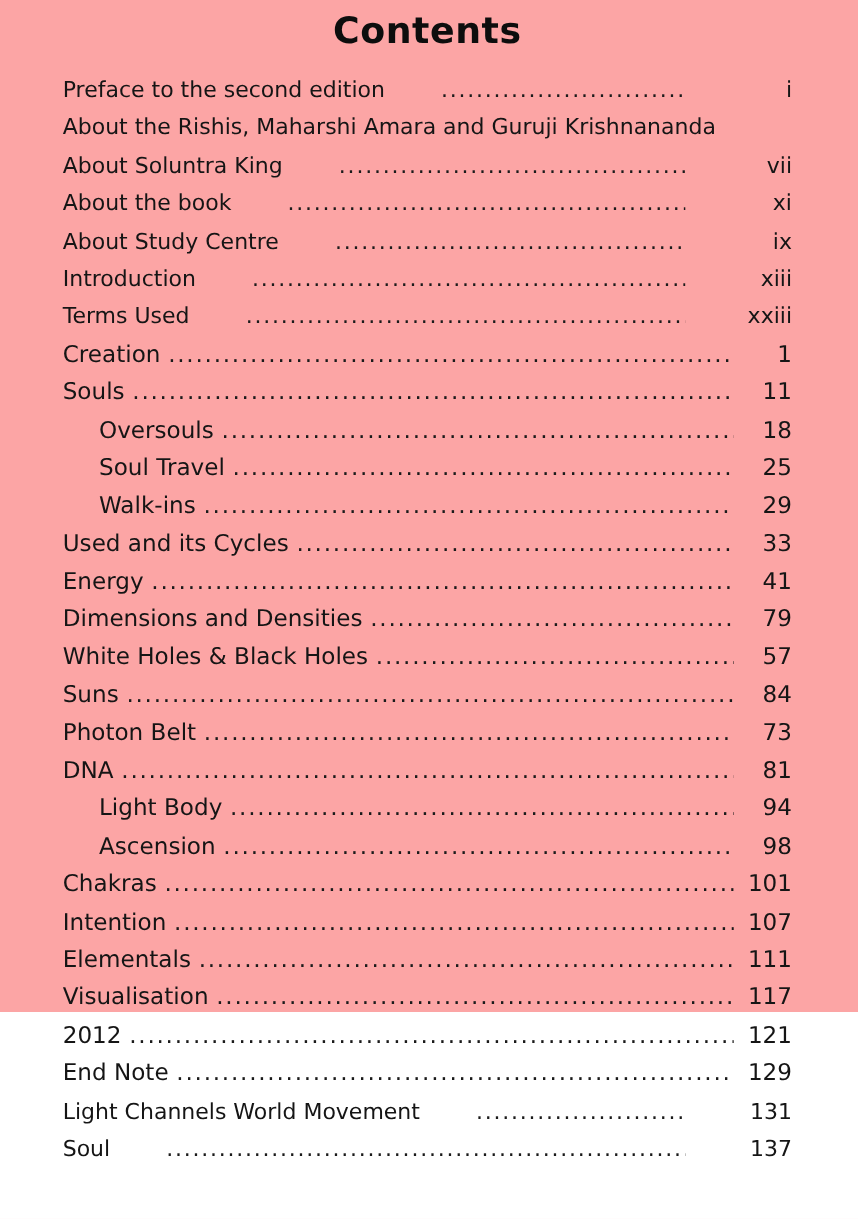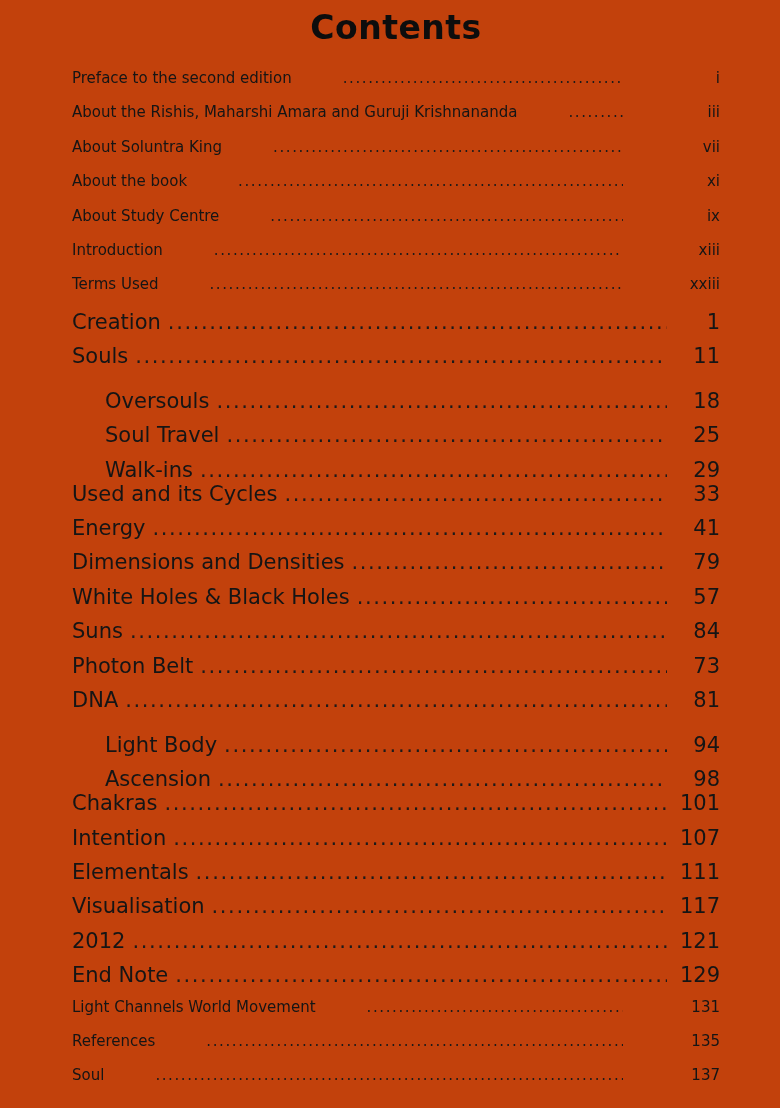--- a/index.html
+++ b/index.html
@@ -10,23 +10,23 @@
   body {
     width: 780px;
     height: 1108px;
     font-family: "DejaVu Sans", "Liberation Sans", sans-serif;
     color: #121212;
     overflow: hidden;
   }
   .page {
     box-sizing: border-box;
     width: 780px;
-    height: 1108px;
-    padding: 6px 60px 0 72px;
-    background: #c2410c;
+    height: 920px;
+    padding: 6px 60px 0 57px;
+    background: #fca5a5;
   }
   .title {
     text-align: center;
     font-size: 33px;
     font-weight: 700;
     letter-spacing: 0.5px;
     margin: 2px 0 22px 0;
     color: #0d0d0d;
   }
   .entries {
@@ -34,26 +34,25 @@
   }
   .row {
     display: flex;
     align-items: baseline;
     height: 34.4px;
     font-size: 21px;
     font-weight: 500;
     color: #151515;
   }
   .row.small {
-    font-size: 15px;
+    font-size: 20px;
     gap: 44px;
   }
   .row.indent {
     padding-left: 33px;
-    align-items: flex-end;
   }
   .label {
     white-space: nowrap;
     padding-right: 7px;
     flex: 0 0 auto;
   }
   .dots {
     flex: 1 1 auto;
     overflow: hidden;
     white-space: nowrap;
@@ -212,23 +211,18 @@
         <span class="label">End Note</span>
         <span class="dots"></span>
         <span class="pagenum">129</span>
       </div>
       <div class="row small">
         <span class="label">Light Channels World Movement</span>
         <span class="dots"></span>
         <span class="pagenum">131</span>
       </div>
       <div class="row small">
-        <span class="label">References</span>
-        <span class="dots"></span>
-        <span class="pagenum">135</span>
-      </div>
-      <div class="row small">
         <span class="label">Soul</span>
         <span class="dots"></span>
         <span class="pagenum">137</span>
       </div>
     </div>
 </div>
 
 </body></html>

